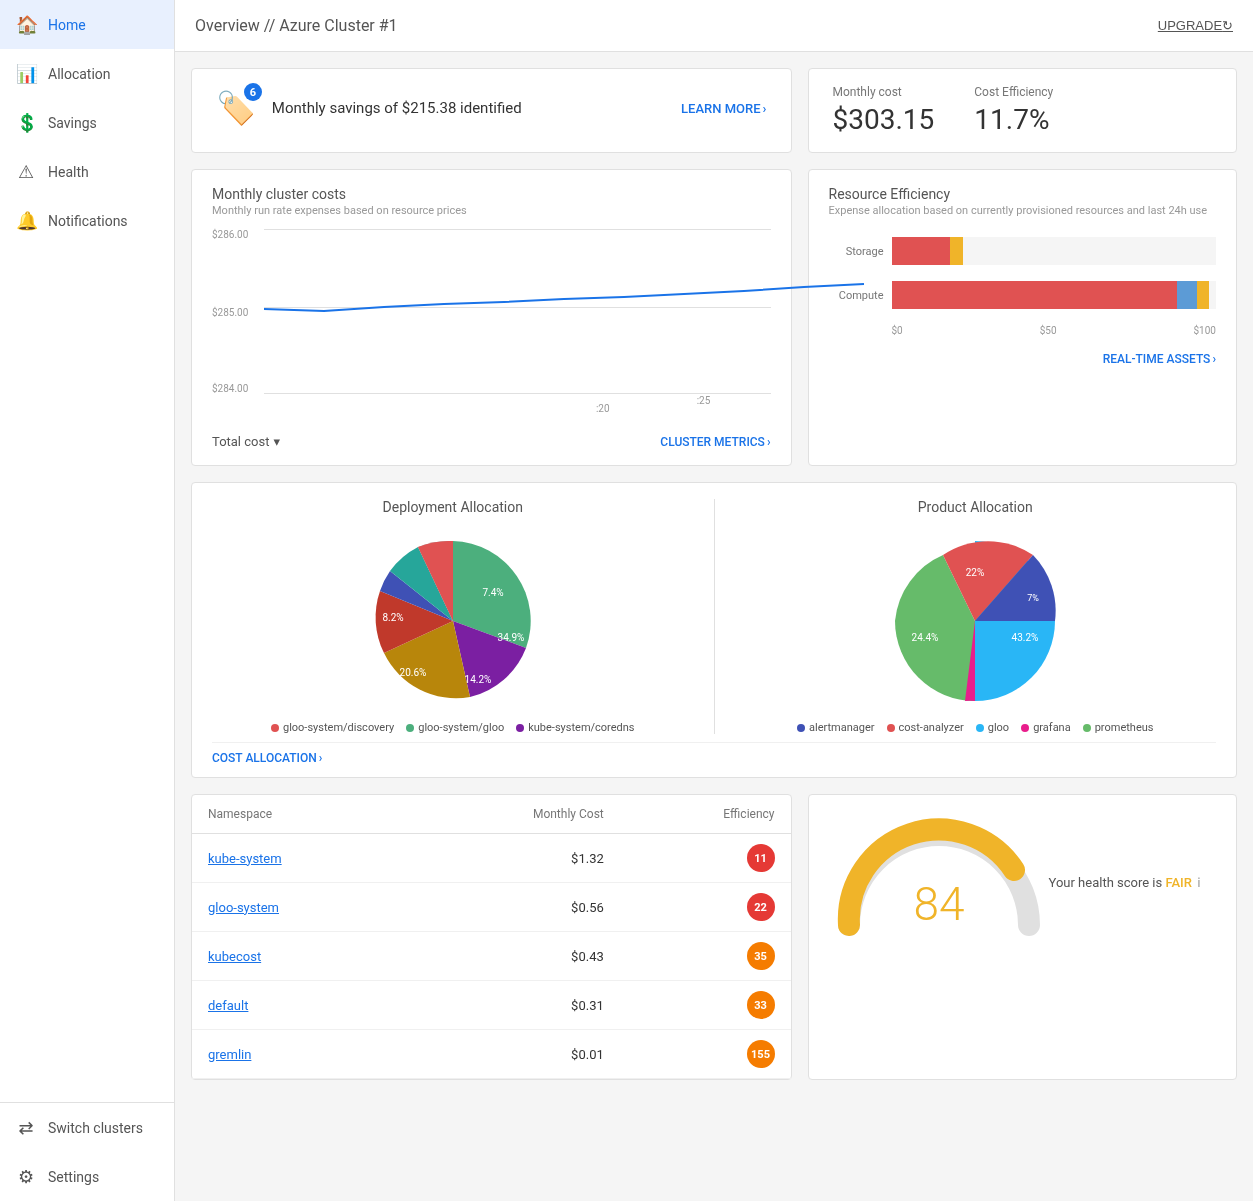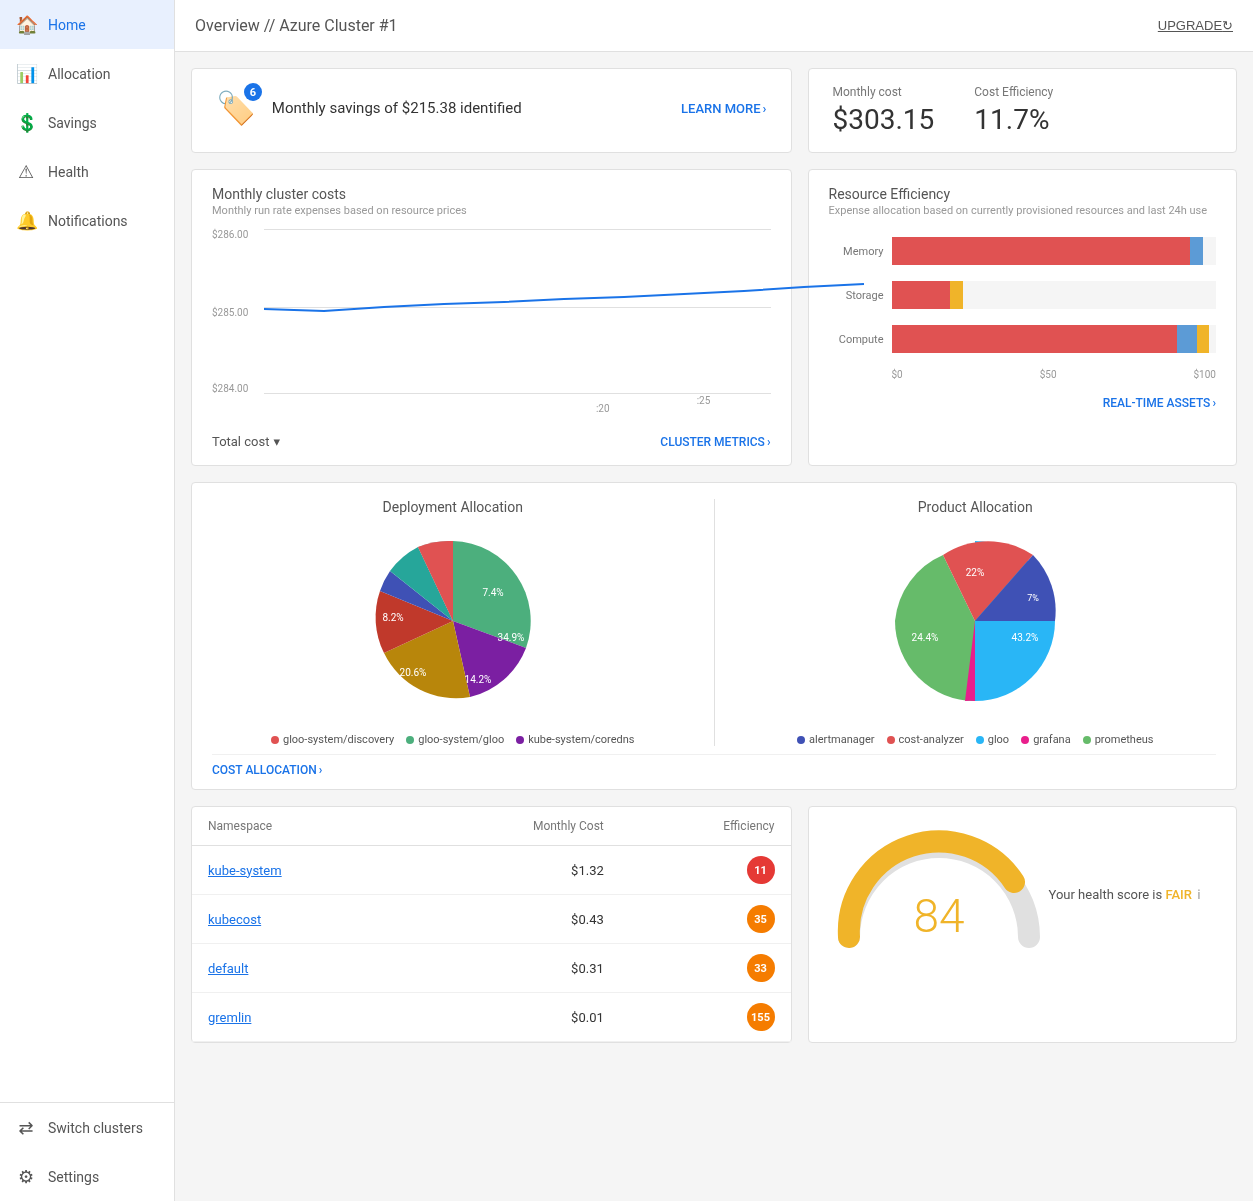--- a/index.html
+++ b/index.html
@@ -126,21 +126,21 @@
     .bar-blue { background: #5c9bd6; }
     .bar-yellow { background: #f0b429; }
     .x-axis-labels { display: flex; justify-content: space-between; padding-left: 63px; font-size: 10px; color: #999; margin-top: 4px; }
 
     
     .allocation-card { padding: 16px 20px 8px; }
     .allocation-row { display: flex; gap: 0; }
     .allocation-half { flex: 1; display: flex; flex-direction: column; align-items: center; }
     .allocation-title { font-size: 14px; color: #555; margin-bottom: 16px; text-align: center; }
     .pie-wrap { width: 180px; height: 180px; position: relative; }
-    .legend { display: flex; flex-wrap: wrap; gap: 8px 12px; justify-content: center; margin-top: 22px; font-size: 11px; color: #555; }
+    .legend { display: flex; flex-wrap: wrap; gap: 8px 12px; justify-content: center; margin-top: 10px; font-size: 11px; color: #555; }
     .legend-item { display: flex; align-items: center; gap: 4px; }
     .legend-dot { width: 8px; height: 8px; border-radius: 50%; flex-shrink: 0; }
     .allocation-footer { text-align: right; padding: 8px 0 4px; border-top: 1px solid #f0f0f0; margin-top: 8px; }
     .ns-table { width: 100%; border-collapse: collapse; }
     .ns-table th { padding: 12px 16px; text-align: left; font-size: 12px; color: #777; font-weight: 400; border-bottom: 1px solid #e0e0e0; }
     .ns-table th:not(:first-child) { text-align: right; }
     .ns-table td { padding: 10px 16px; font-size: 13px; border-bottom: 1px solid #f0f0f0; }
     .ns-table td:not(:first-child) { text-align: right; }
     .ns-link { color: #1a73e8; text-decoration: underline; cursor: pointer; }
     .efficiency-badge {
@@ -286,27 +286,20 @@
           </div>
         </div>
       </div>
 
       <div class="card" style="flex:1">
         <div class="section-card">
           <div class="section-title">Resource Efficiency</div>
           <div class="section-subtitle">Expense allocation based on currently provisioned resources and last 24h use</div>
 
           <div class="bar-chart-wrap">
-            <div class="bar-row">
-              <span class="bar-label">Memory</span>
-              <div class="bar-track">
-                <div class="bar-fill bar-red" style="width:92%;"></div>
-                <div class="bar-fill bar-blue" style="width:4%;"></div>
-              </div>
-            </div>
             <div class="bar-row">
               <span class="bar-label">Storage</span>
               <div class="bar-track">
                 <div class="bar-fill bar-red" style="width:18%;"></div>
                 <div class="bar-fill bar-yellow" style="width:4%;"></div>
               </div>
             </div>
             <div class="bar-row">
               <span class="bar-label">Compute</span>
               <div class="bar-track">
@@ -445,20 +438,25 @@
               <th>Namespace</th>
               <th>Monthly Cost</th>
               <th>Efficiency</th>
             </tr>
           </thead>
           <tbody id="namespace-tbody">
               <tr>
       <td><a class="ns-link">kube-system</a></td>
       <td>$1.32</td>
       <td><span class="efficiency-badge badge-red">11</span></td>
+    </tr>
+              <tr>
+      <td><a class="ns-link">gloo-system</a></td>
+      <td>$0.56</td>
+      <td><span class="efficiency-badge badge-red">22</span></td>
     </tr>
               <tr>
       <td><a class="ns-link">kubecost</a></td>
       <td>$0.43</td>
       <td><span class="efficiency-badge badge-orange">35</span></td>
     </tr>
               <tr>
       <td><a class="ns-link">default</a></td>
       <td>$0.31</td>
       <td><span class="efficiency-badge badge-orange">33</span></td>

